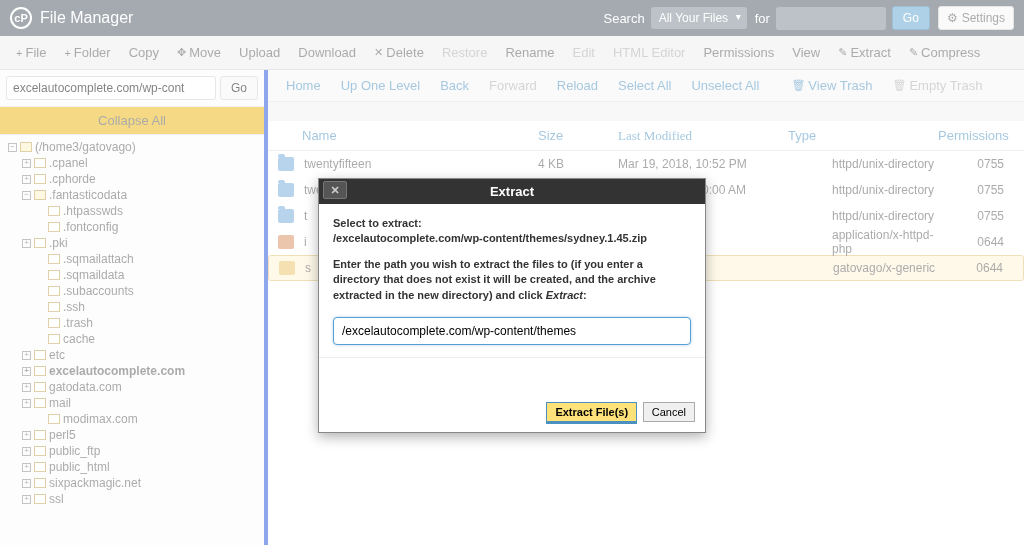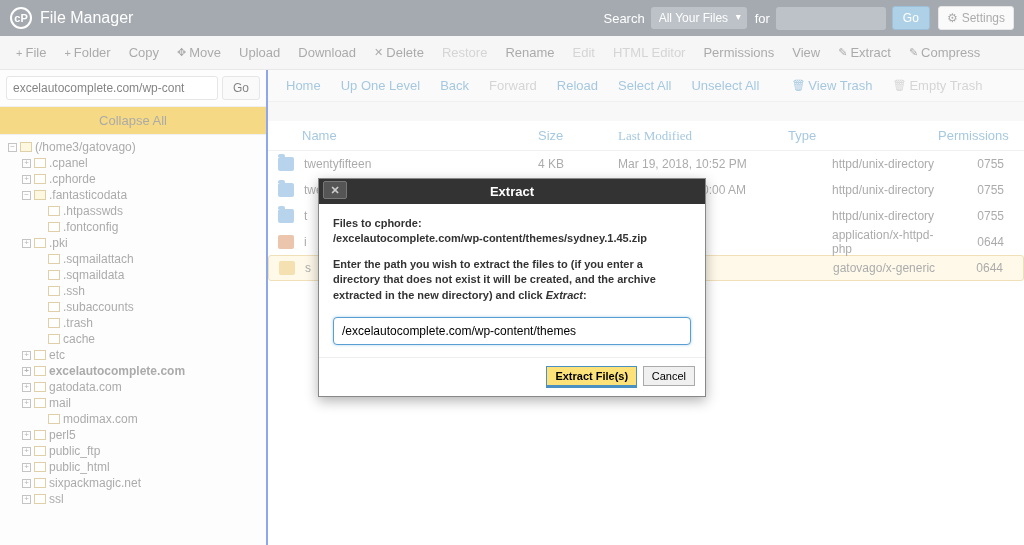--- a/index.html
+++ b/index.html
@@ -14,21 +14,21 @@
 .select-wrap::after { content: "▾"; position: absolute; right: 6px; top: 4px; color: #fff; font-size: 10px; pointer-events: none; }
 .for-label { margin-right: 6px; }
 .search-input { width: 110px; padding: 4px; border: none; border-radius: 3px; background: #7a8591; margin-right: 6px; }
 .go-btn { background: #5fa3d0; border: 1px solid #3b7fb0; color: #fff; padding: 4px 10px; border-radius: 3px; font-size: 12px; cursor: pointer; margin-right: 8px; }
 .settings-btn { background: #f5f5f5; border: 1px solid #ccc; padding: 4px 8px; border-radius: 3px; font-size: 12px; cursor: pointer; display: flex; align-items: center; gap: 4px; color: #555; }
 .toolbar { background: #ececec; border-bottom: 1px solid #d0d0d0; height: 34px; display: flex; align-items: center; padding: 0 8px; gap: 2px; }
 .tool-item { padding: 4px 8px; color: #555; cursor: pointer; font-size: 13px; display: flex; align-items: center; gap: 3px; }
 .tool-item.disabled { color: #aaa; }
 .tool-item .ico { font-size: 11px; }
 .main { display: flex; height: calc(100% - 70px); }
-.sidebar { width: 268px; border-right: 2px solid #1d4ed8; background: #fafafa; display: flex; flex-direction: column; overflow: hidden; }
+.sidebar { width: 268px; border-right: 4px solid #1d4ed8; background: #fafafa; display: flex; flex-direction: column; overflow: hidden; }
 .path-row { padding: 6px; display: flex; gap: 4px; }
 .path-input { flex: 1; padding: 4px 6px; border: 1px solid #ccc; border-radius: 3px; font-size: 12px; }
 .path-go { background: #f5f5f5; border: 1px solid #ccc; padding: 4px 10px; border-radius: 3px; font-size: 12px; cursor: pointer; }
 .collapse-all { text-align: center; padding: 6px; border-top: 1px solid #e0e0e0; border-bottom: 1px solid #e0e0e0; color: #555; cursor: pointer; background: #eab308; }
 .tree { overflow-y: auto; flex: 1; padding: 4px 0; }
 .tree-item { padding: 1px 0 1px 8px; color: #555; cursor: pointer; white-space: nowrap; display: flex; align-items: center; gap: 3px; font-size: 12px; }
 .tree-item .toggle { width: 9px; height: 9px; border: 1px solid #888; display: inline-flex; align-items: center; justify-content: center; font-size: 8px; line-height: 1; color: #666; }
 .tree-item .folder-ico { width: 12px; height: 10px; border: 1px solid #c0a050; background: #fef0c0; display: inline-block; }
 .tree-item .folder-ico.closed { background: #fff; }
 .tree-item.bold { font-weight: bold; }
@@ -61,21 +61,21 @@
 .file-ico.pkg { background: #e8c060; border-radius: 2px; }
 .overlay { position: absolute; top: 0; left: 0; right: 0; bottom: 0; background: rgba(255,255,255,0.5); z-index: 10; }
 .modal { position: absolute; top: 178px; left: 318px; width: 388px; background: #fff; border: 1px solid #888; box-shadow: 0 4px 12px rgba(0,0,0,0.3); z-index: 20; }
 .modal-header { background: #333; color: #fff; padding: 5px 10px; font-size: 13px; font-weight: bold; text-align: center; position: relative; }
 .modal-close { position: absolute; left: 4px; top: 2px; width: 24px; height: 18px; background: #555; border: 1px solid #777; color: #ccc; font-size: 11px; display: flex; align-items: center; justify-content: center; cursor: pointer; border-radius: 2px; }
 .modal-body { padding: 12px 14px; font-size: 11px; color: #333; }
 .modal-body p { margin-bottom: 10px; line-height: 1.4; }
 .modal-body .bold { font-weight: bold; }
 .extract-input { width: 100%; padding: 6px 8px; border: 1px solid #5a9fd4; border-radius: 4px; box-shadow: 0 0 3px rgba(90,159,212,0.5); font-size: 12px; margin-top: 4px; }
 .modal-footer { padding: 8px 10px 10px; text-align: right; border-top: 1px solid #eee; }
-.modal-btn { background: #f0f0f0; border: 1px solid #aaa; padding: 3px 8px; font-size: 11px; cursor: pointer; margin-left: 2px; }
+.modal-btn { background: #f0f0f0; border: 1px solid #aaa; padding: 3px 8px; font-size: 11px; cursor: pointer; margin-left: 2px; margin-top: 36px; }
 .modal-btn.primary { background: #fde27a; border: 1px solid #4a90c0; font-weight: bold; box-shadow: 0 2px 0 #4a90c0; }
 </style>
 </head>
 <body>
 
 <div class="topbar">
   <div class="cp-logo">cP</div>
   <div class="app-title">File Manager</div>
   <div class="topbar-spacer"></div>
   <span class="search-label">Search</span>
@@ -196,26 +196,26 @@
           <span>.sqmailattach</span>
         </div>
         <div class="tree-item d2">
           <span class="toggle" style="visibility: hidden;"></span>
           <span class="folder-ico closed"></span>
           <span>.sqmaildata</span>
         </div>
         <div class="tree-item d2">
           <span class="toggle" style="visibility: hidden;"></span>
           <span class="folder-ico closed"></span>
+          <span>.subaccounts</span>
+        </div>
+        <div class="tree-item d2">
+          <span class="toggle" style="visibility: hidden;"></span>
+          <span class="folder-ico closed"></span>
           <span>.ssh</span>
-        </div>
-        <div class="tree-item d2">
-          <span class="toggle" style="visibility: hidden;"></span>
-          <span class="folder-ico closed"></span>
-          <span>.subaccounts</span>
         </div>
         <div class="tree-item d2">
           <span class="toggle" style="visibility: hidden;"></span>
           <span class="folder-ico closed"></span>
           <span>.trash</span>
         </div>
         <div class="tree-item d2">
           <span class="toggle" style="visibility: hidden;"></span>
           <span class="folder-ico closed"></span>
           <span>cache</span>
@@ -356,21 +356,21 @@
 
 <div class="overlay"></div>
 
 <div class="modal">
   <div class="modal-header">
     <div class="modal-close">✕</div>
     <span>Extract</span>
   </div>
   <div class="modal-body">
     <p>
-      <span class="bold">Files to cphorde:</span><br>
+      <span class="bold">Select to extract:</span><br>
       <span class="bold">/excelautocomplete.com/wp-content/themes/sydney.1.45.zip</span>
     </p>
     <p class="bold">
       <span>Enter the path you wish to extract the files to (if you enter a directory that does not exist it will be created, and the archive extracted in the new directory) and click </span><em>Extract</em><span>:</span>
     </p>
     <input class="extract-input" value="/excelautocomplete.com/wp-content/themes" style="">
   </div>
   <div class="modal-footer">
     <button class="modal-btn primary">Extract File(s)</button>
     <button class="modal-btn">Cancel</button>

